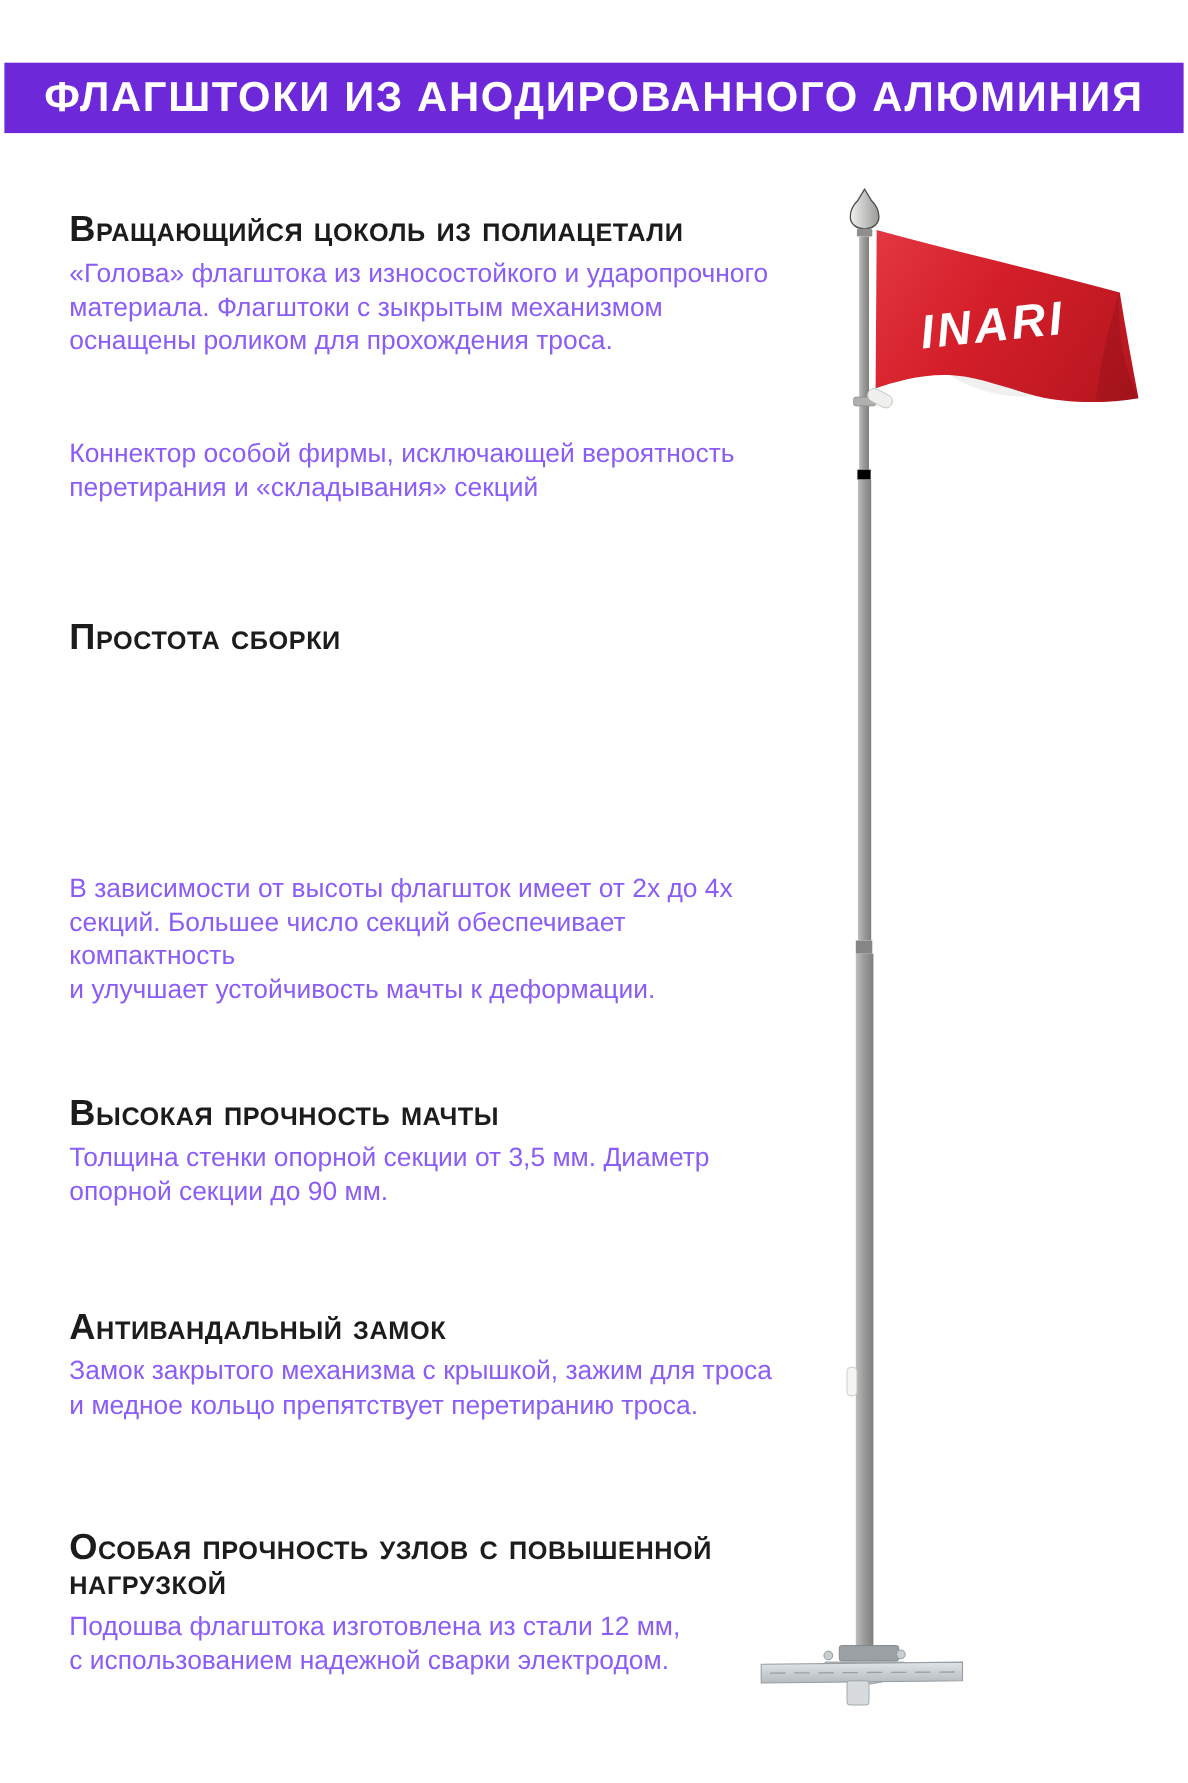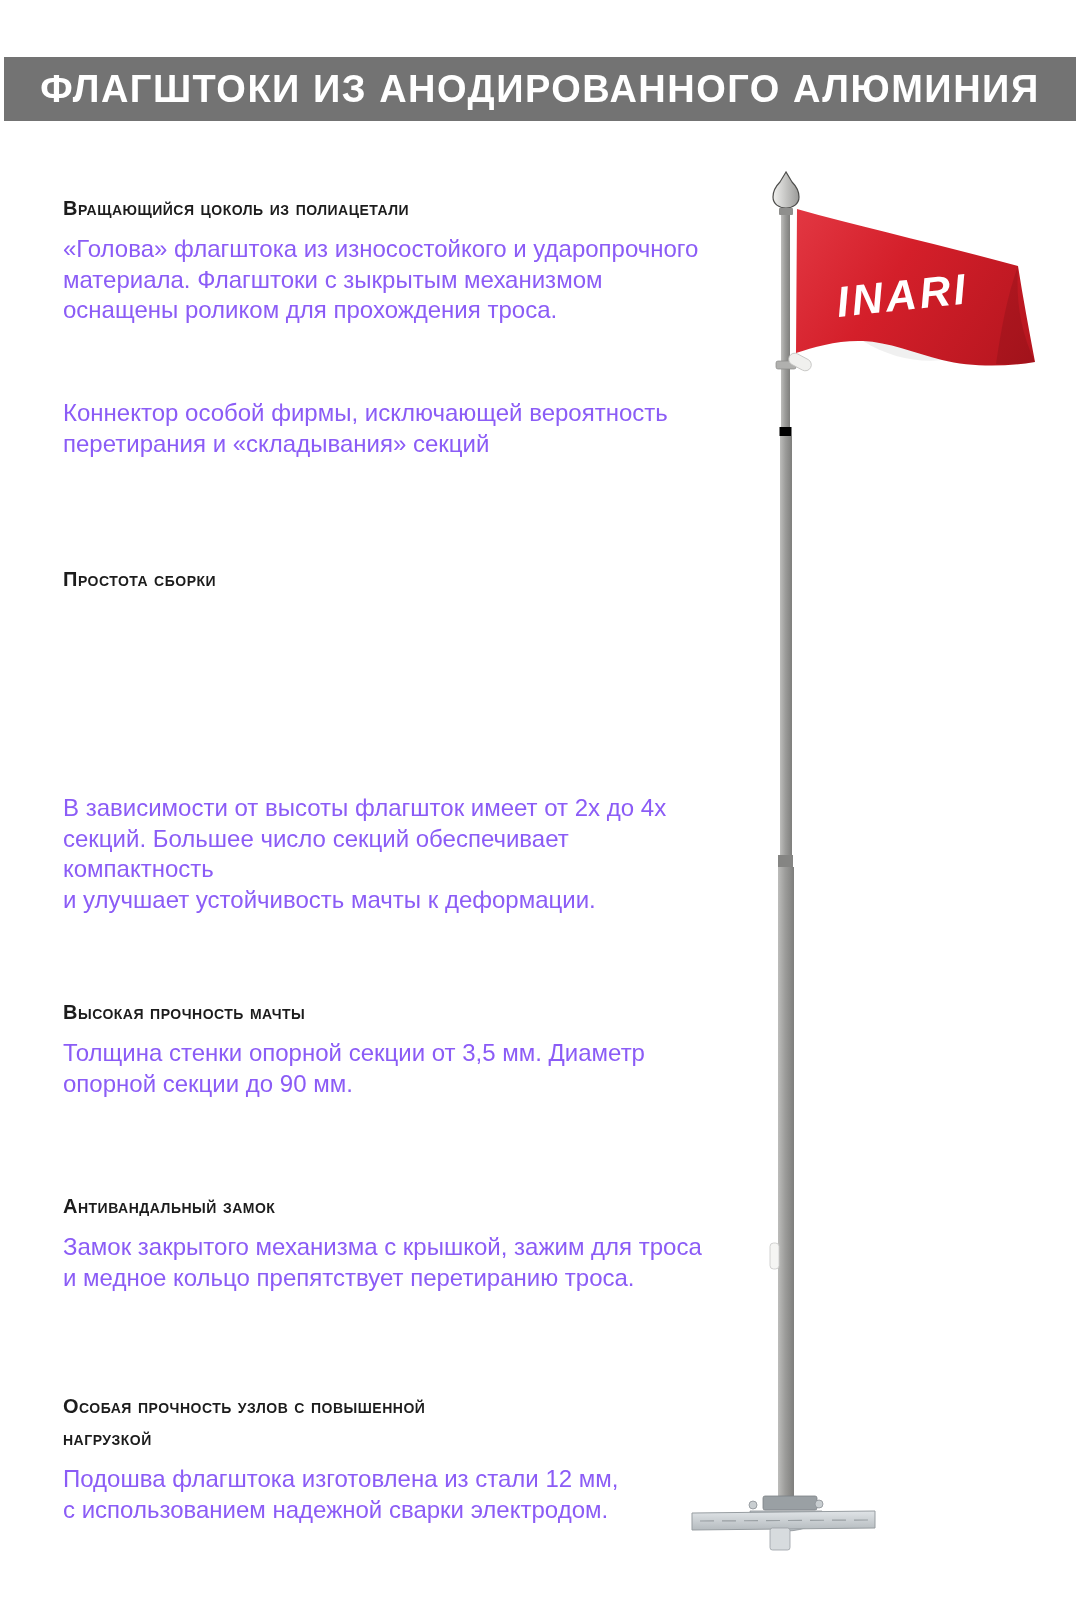--- a/index.html
+++ b/index.html
@@ -2,29 +2,29 @@
 <html lang="ru"><head>
 <meta charset="utf-8">
 <style>
   html,body{margin:0;padding:0;}
   body{
     width:1080px;height:1621px;position:relative;background:#ffffff;
     font-family:"Liberation Sans","DejaVu Sans",sans-serif;overflow:hidden;
   }
   .header-bar{
     position:absolute;left:4px;right:4px;top:57px;height:64px;
-    background:#737373;display:flex;align-items:center;justify-content:center;
+    background:#6d28d9;display:flex;align-items:center;justify-content:center;
   }
   .header-bar h1{
     margin:0;color:#ffffff;font-size:38px;font-weight:800;letter-spacing:1.5px;
     white-space:nowrap;
   }
   .feature{position:absolute;left:63px;width:655px;}
   .feature h2{
-    margin:0 0 10px 0;font-size:20px;line-height:32px;font-weight:800;
+    margin:0 0 10px 0;font-size:33px;line-height:32px;font-weight:800;
     color:#1c1c1c;font-variant:small-caps;letter-spacing:.5px;white-space:pre-line;
   }
   .feature p{
     margin:0;font-size:24px;line-height:30.5px;color:#8b5cf6;white-space:pre-line;
   }
   .s1{top:192px}.s2{top:398px}.s3{top:563px}.s4{top:793px}
   .s5{top:996px}.s6{top:1190px}.s7{top:1390px}
   .pole-illustration{position:absolute;left:620px;top:150px;width:460px;height:1420px;}
 </style>
 </head>

